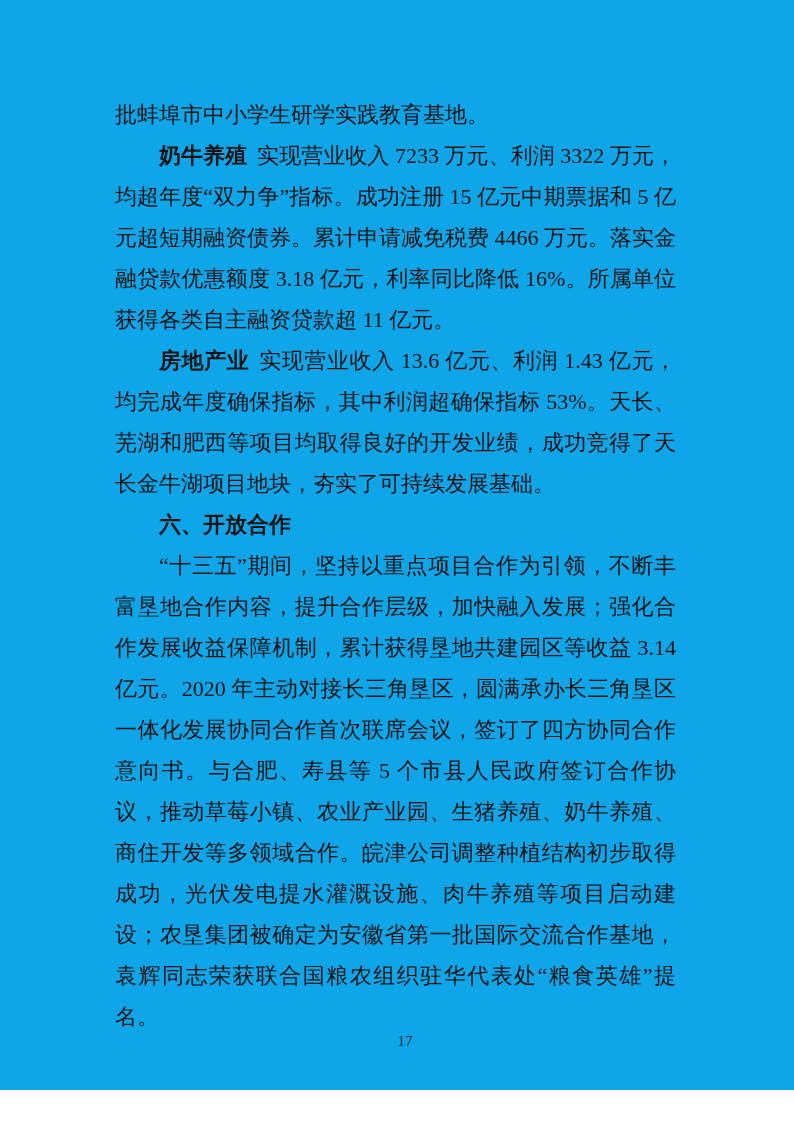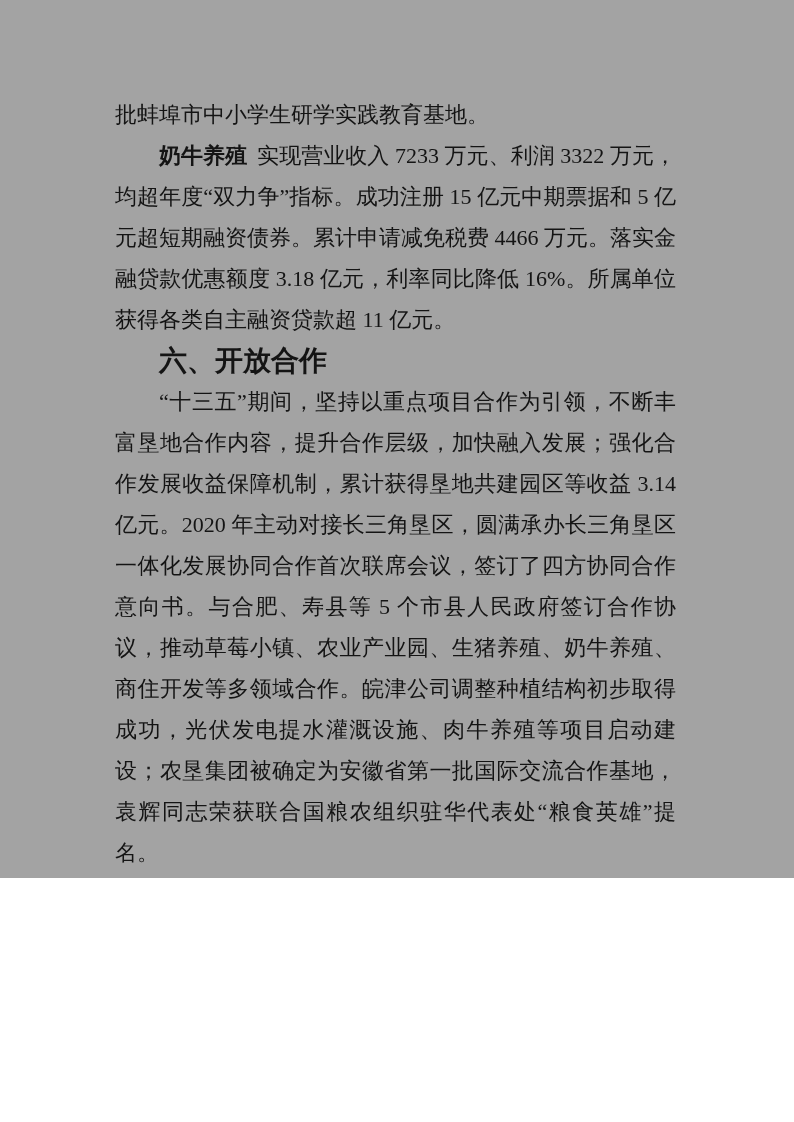--- a/index.html
+++ b/index.html
@@ -3,22 +3,22 @@
 <meta charset="utf-8">
 <style>
   html, body {
     margin: 0;
     padding: 0;
     background: #ffffff;
   }
   .page {
     position: relative;
     width: 794px;
-    height: 878px;
-    background: #a3a3a3;
+    height: 1090px;
+    background: #0ea5e9;
     overflow: hidden;
   }
   .content {
     position: absolute;
     left: 115px;
     top: 94px;
     width: 561px;
   }
   .body-text {
     margin: 0;
@@ -32,21 +32,21 @@
   .indent {
     text-indent: 2em;
   }
   .runin {
     font-weight: bold;
     margin-right: 0.45em;
   }
   .section-heading {
     margin: 0;
     font-family: "Liberation Sans", "DejaVu Sans", sans-serif;
-    font-size: 28px;
+    font-size: 22px;
     line-height: 41px;
     font-weight: bold;
     color: #141414;
     padding-left: 44px;
   }
   .page-number {
     position: absolute;
     left: 16px;
     right: 0;
     top: 1033px;
@@ -59,20 +59,21 @@
 </head>
 <body>
 
 <div class="page">
   <div class="content">
 
     <p class="body-text">批蚌埠市中小学生研学实践教育基地。</p>
 
     <p class="body-text indent"><span class="runin">奶牛养殖</span><span>实现营业收入 7233 万元、利润 3322 万元，均超年度“双力争”指标。成功注册 15 亿元中期票据和 5 亿元超短期融资债券。累计申请减免税费 4466 万元。落实金融贷款优惠额度 3.18 亿元，利率同比降低 16%。所属单位获得各类自主融资贷款超 11 亿元。</span></p>
 
+    <p class="body-text indent"><span class="runin">房地产业</span><span>实现营业收入 13.6 亿元、利润 1.43 亿元，均完成年度确保指标，其中利润超确保指标 53%。天长、芜湖和肥西等项目均取得良好的开发业绩，成功竞得了天长金牛湖项目地块，夯实了可持续发展基础。</span></p>
 
     <h2 class="section-heading">六、开放合作</h2>
 
     <p class="body-text indent">“十三五”期间，坚持以重点项目合作为引领，不断丰富垦地合作内容，提升合作层级，加快融入发展；强化合作发展收益保障机制，累计获得垦地共建园区等收益 3.14 亿元。2020 年主动对接长三角垦区，圆满承办长三角垦区一体化发展协同合作首次联席会议，签订了四方协同合作意向书。与合肥、寿县等 5 个市县人民政府签订合作协议，推动草莓小镇、农业产业园、生猪养殖、奶牛养殖、商住开发等多领域合作。皖津公司调整种植结构初步取得成功，光伏发电提水灌溉设施、肉牛养殖等项目启动建设；农垦集团被确定为安徽省第一批国际交流合作基地，袁辉同志荣获联合国粮农组织驻华代表处“粮食英雄”提名。</p>
 
 
   </div>
 
   <div class="page-number">17</div>
 </div>

